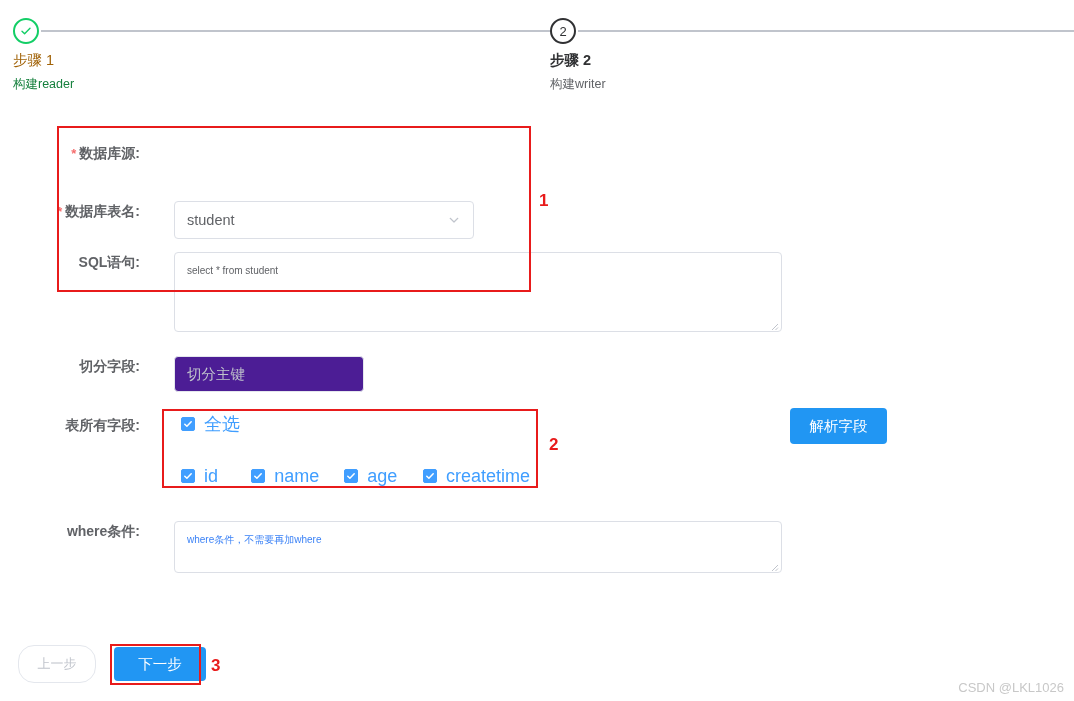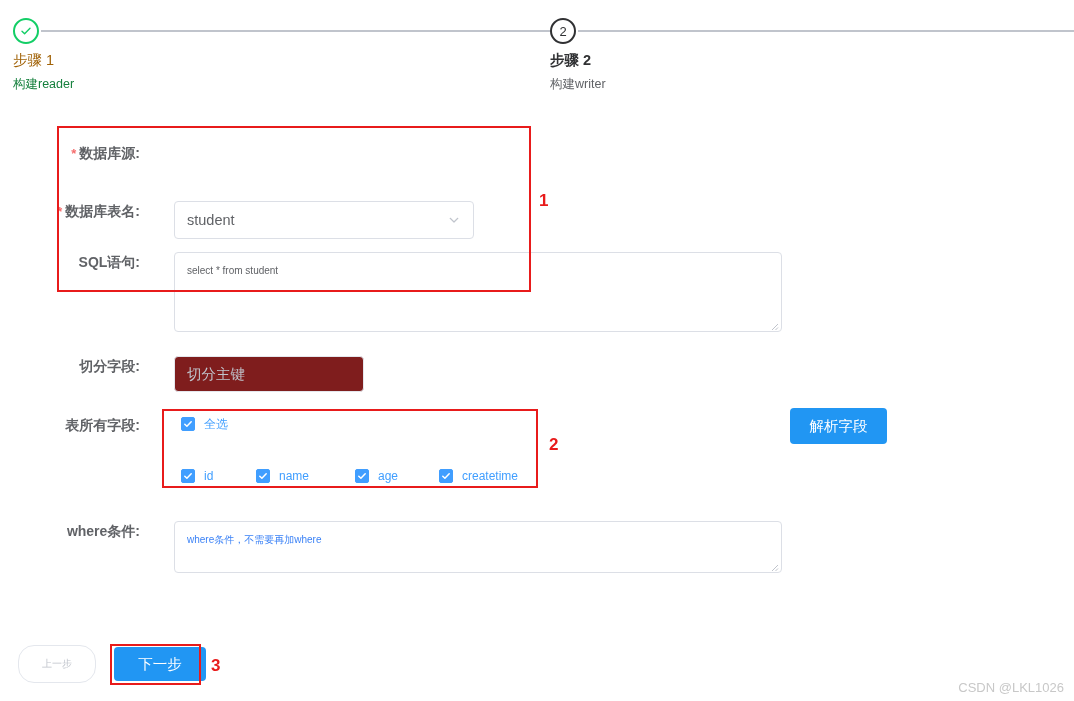--- a/index.html
+++ b/index.html
@@ -166,21 +166,21 @@
     color: #c0c4cc;
     pointer-events: none;
   }
 
   .input-box {
     width: 190px;
     height: 36px;
     box-sizing: border-box;
     border: 1px solid #e4e7ed;
     border-radius: 4px;
-    background: #7f1d1d;
+    background: #4c1d95;
     display: flex;
     align-items: center;
     padding: 0 12px;
     font-size: 14.5px;
     color: #c0c4cc;
   }
 
   .btn {
     border: none;
     border-radius: 4px;
@@ -223,37 +223,37 @@
     box-sizing: border-box;
     display: flex;
     align-items: center;
     justify-content: center;
     flex: none;
   }
   .cb-box svg { display: block; }
   .cb-label {
     margin-left: 9px;
     color: #409eff;
-    font-size: 12px;
+    font-size: 18px;
     line-height: 18px;
   }
 
   
   .footer { position: absolute; left: 0; top: 645px; }
   .btn-prev {
     position: absolute;
     left: 18px;
     top: 0;
     width: 78px;
     height: 38px;
     background: #fff;
     border: 1px solid #e4e7ed;
     border-radius: 16px;
     color: #c0c4cc;
-    font-size: 10px;
+    font-size: 13px;
   }
   .btn-next {
     position: absolute;
     left: 114px;
     top: 2px;
     width: 92px;
     height: 34px;
   }
 
   

